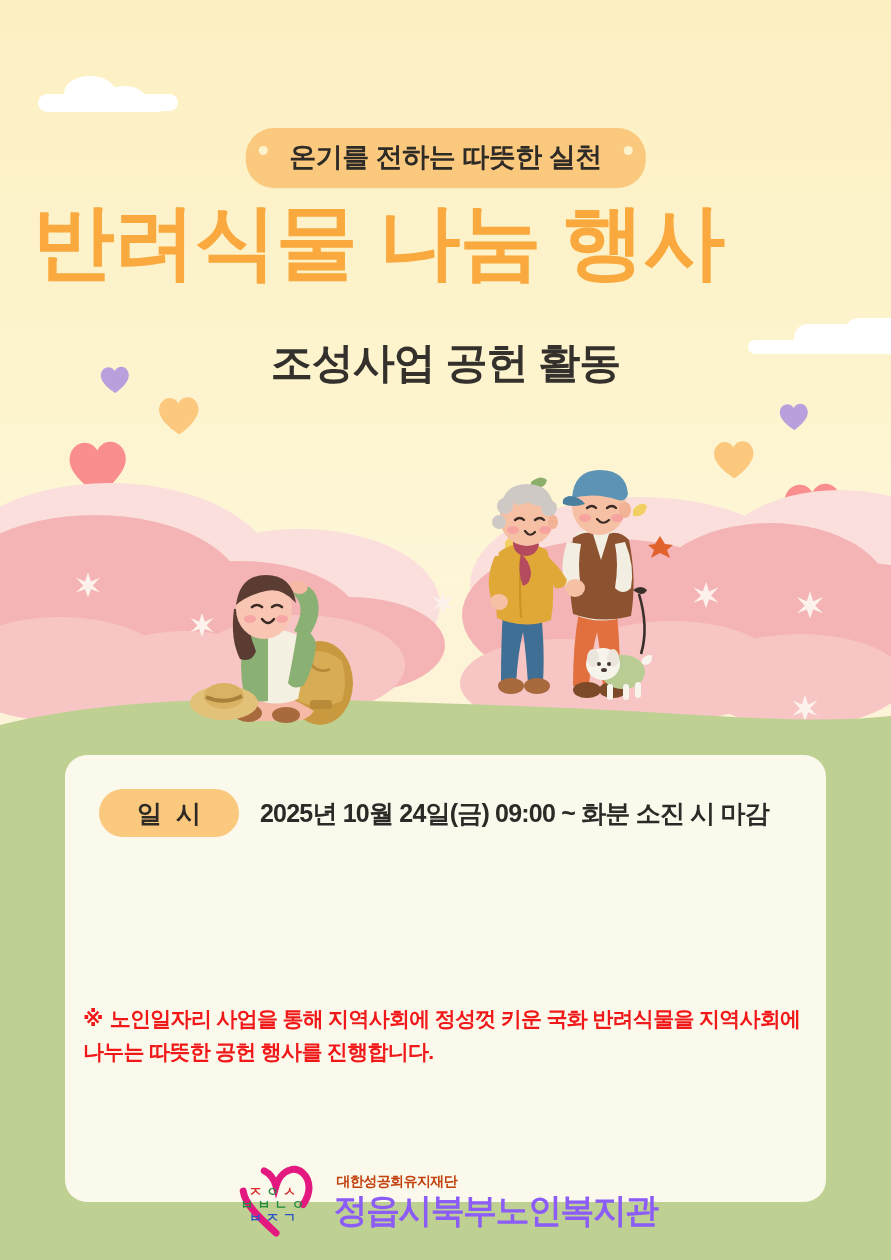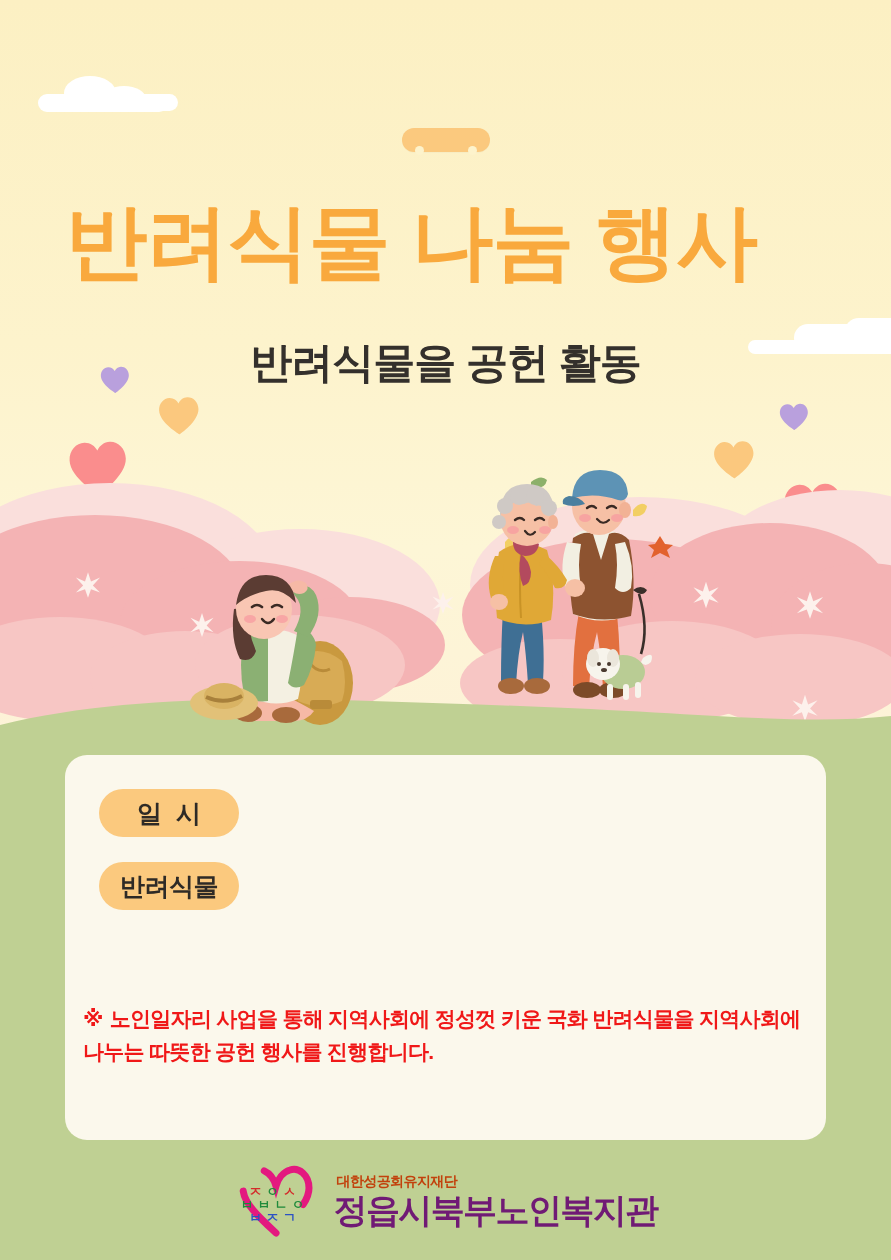--- a/index.html
+++ b/index.html
@@ -47,34 +47,34 @@
   }
   .badge-hole{
     position:absolute;width:9px;height:9px;border-radius:50%;
     background:#fdf3cc;top:18px;
   }
   .badge-hole.l{left:13px;}
   .badge-hole.r{right:13px;}
 
   
   .title-main{
-    position:absolute;left:0;top:198px;width:757px;text-align:right;
+    position:absolute;left:0;top:198px;width:757px;text-align:center;
     font-size:82px;font-weight:bold;color:#f9a93d;
     letter-spacing:-1px;line-height:1.08;
     white-space:nowrap;
   }
   .title-sub{
     position:absolute;left:0;top:335px;width:891px;text-align:center;
     font-size:42px;font-weight:bold;color:#34302c;letter-spacing:-1px;
     white-space:nowrap;
   }
 
   
   .card{
-    position:absolute;left:65px;top:755px;width:761px;height:385px;
+    position:absolute;left:65px;top:755px;width:761px;height:447px;
     background:#fbf8ec;border-radius:22px;
   }
   .rows{position:absolute;left:34px;top:32px;width:700px;}
   .row{display:flex;align-items:center;height:52px;margin-bottom:21px;}
   .row-pill{
     width:140px;min-width:140px;height:48px;
     background:#fbc97e;border-radius:24px;
     display:flex;align-items:center;justify-content:center;
     font-size:25px;font-weight:bold;color:#2e2a26;letter-spacing:-0.5px;
   }
@@ -95,21 +95,21 @@
     position:absolute;left:0;top:1155px;width:891px;height:90px;
     display:flex;align-items:center;justify-content:center;gap:14px;
   }
   .logo-mark{position:relative;width:86px;height:82px;}
   .logo-text{display:flex;flex-direction:column;justify-content:center;}
   .logo-small{
     font-size:14px;font-weight:bold;color:#c2410c;letter-spacing:-0.6px;
     margin-bottom:2px;margin-left:3px;
   }
   .logo-big{
-    font-size:34px;font-weight:bold;color:#701a75;letter-spacing:-1.6px;
+    font-size:34px;font-weight:bold;color:#8b5cf6;letter-spacing:-1.6px;
     line-height:1;
   }
   .logo-glyphs{position:absolute;left:8px;top:26px;width:62px;}
   .glyph-row{display:flex;justify-content:center;gap:4px;line-height:1;}
   .glyph{font-size:13px;font-weight:bold;font-family:"DejaVu Sans",sans-serif;}
 </style>
 </head>
 <body>
 
 <div class="poster">
@@ -332,36 +332,37 @@
       <ellipse cx="121" cy="208" rx="3" ry="2" fill="#4a3a30"></ellipse>
       <rect x="124" y="222" width="6" height="16" rx="3" fill="#f7f4ec"></rect>
       <rect x="140" y="222" width="6" height="16" rx="3" fill="#f7f4ec"></rect>
       <rect x="152" y="220" width="6" height="16" rx="3" fill="#f7f4ec"></rect>
       <path d="M160,196 q12,-8 8,4 q-6,6 -10,0 Z" fill="#f7f4ec"></path>
     </g>
   </svg>
 
   <div class="badge">
     <span class="badge-hole l"></span>
+    <span class="badge-text">온기를 전하는 따뜻한 실천</span>
     <span class="badge-hole r"></span>
   </div>
 
   <div class="title-main">반려식물 나눔 행사</div>
-  <div class="title-sub">반려식물을 공헌 활동</div>
+  <div class="title-sub">조성사업 공헌 활동</div>
 
   <div class="card">
     <div class="rows">
 
       <div class="row">
         <div class="row-pill spaced">일시</div>
+        <div class="row-value">2025년 10월 24일(금) 09:00 ~ 화분 소진 시 마감</div>
       </div>
 
 
       <div class="row">
-        <div class="row-pill">반려식물</div>
       </div>
 
     </div>
 
     <div class="note">
       <span class="note-mark">※</span><span>노인일자리 사업을 통해 지역사회에 정성껏 키운 국화 반려식물을 지역사회에 나누는 따뜻한 공헌 행사를 진행합니다.</span>
     </div>
   </div>
 
   <div class="footer">

